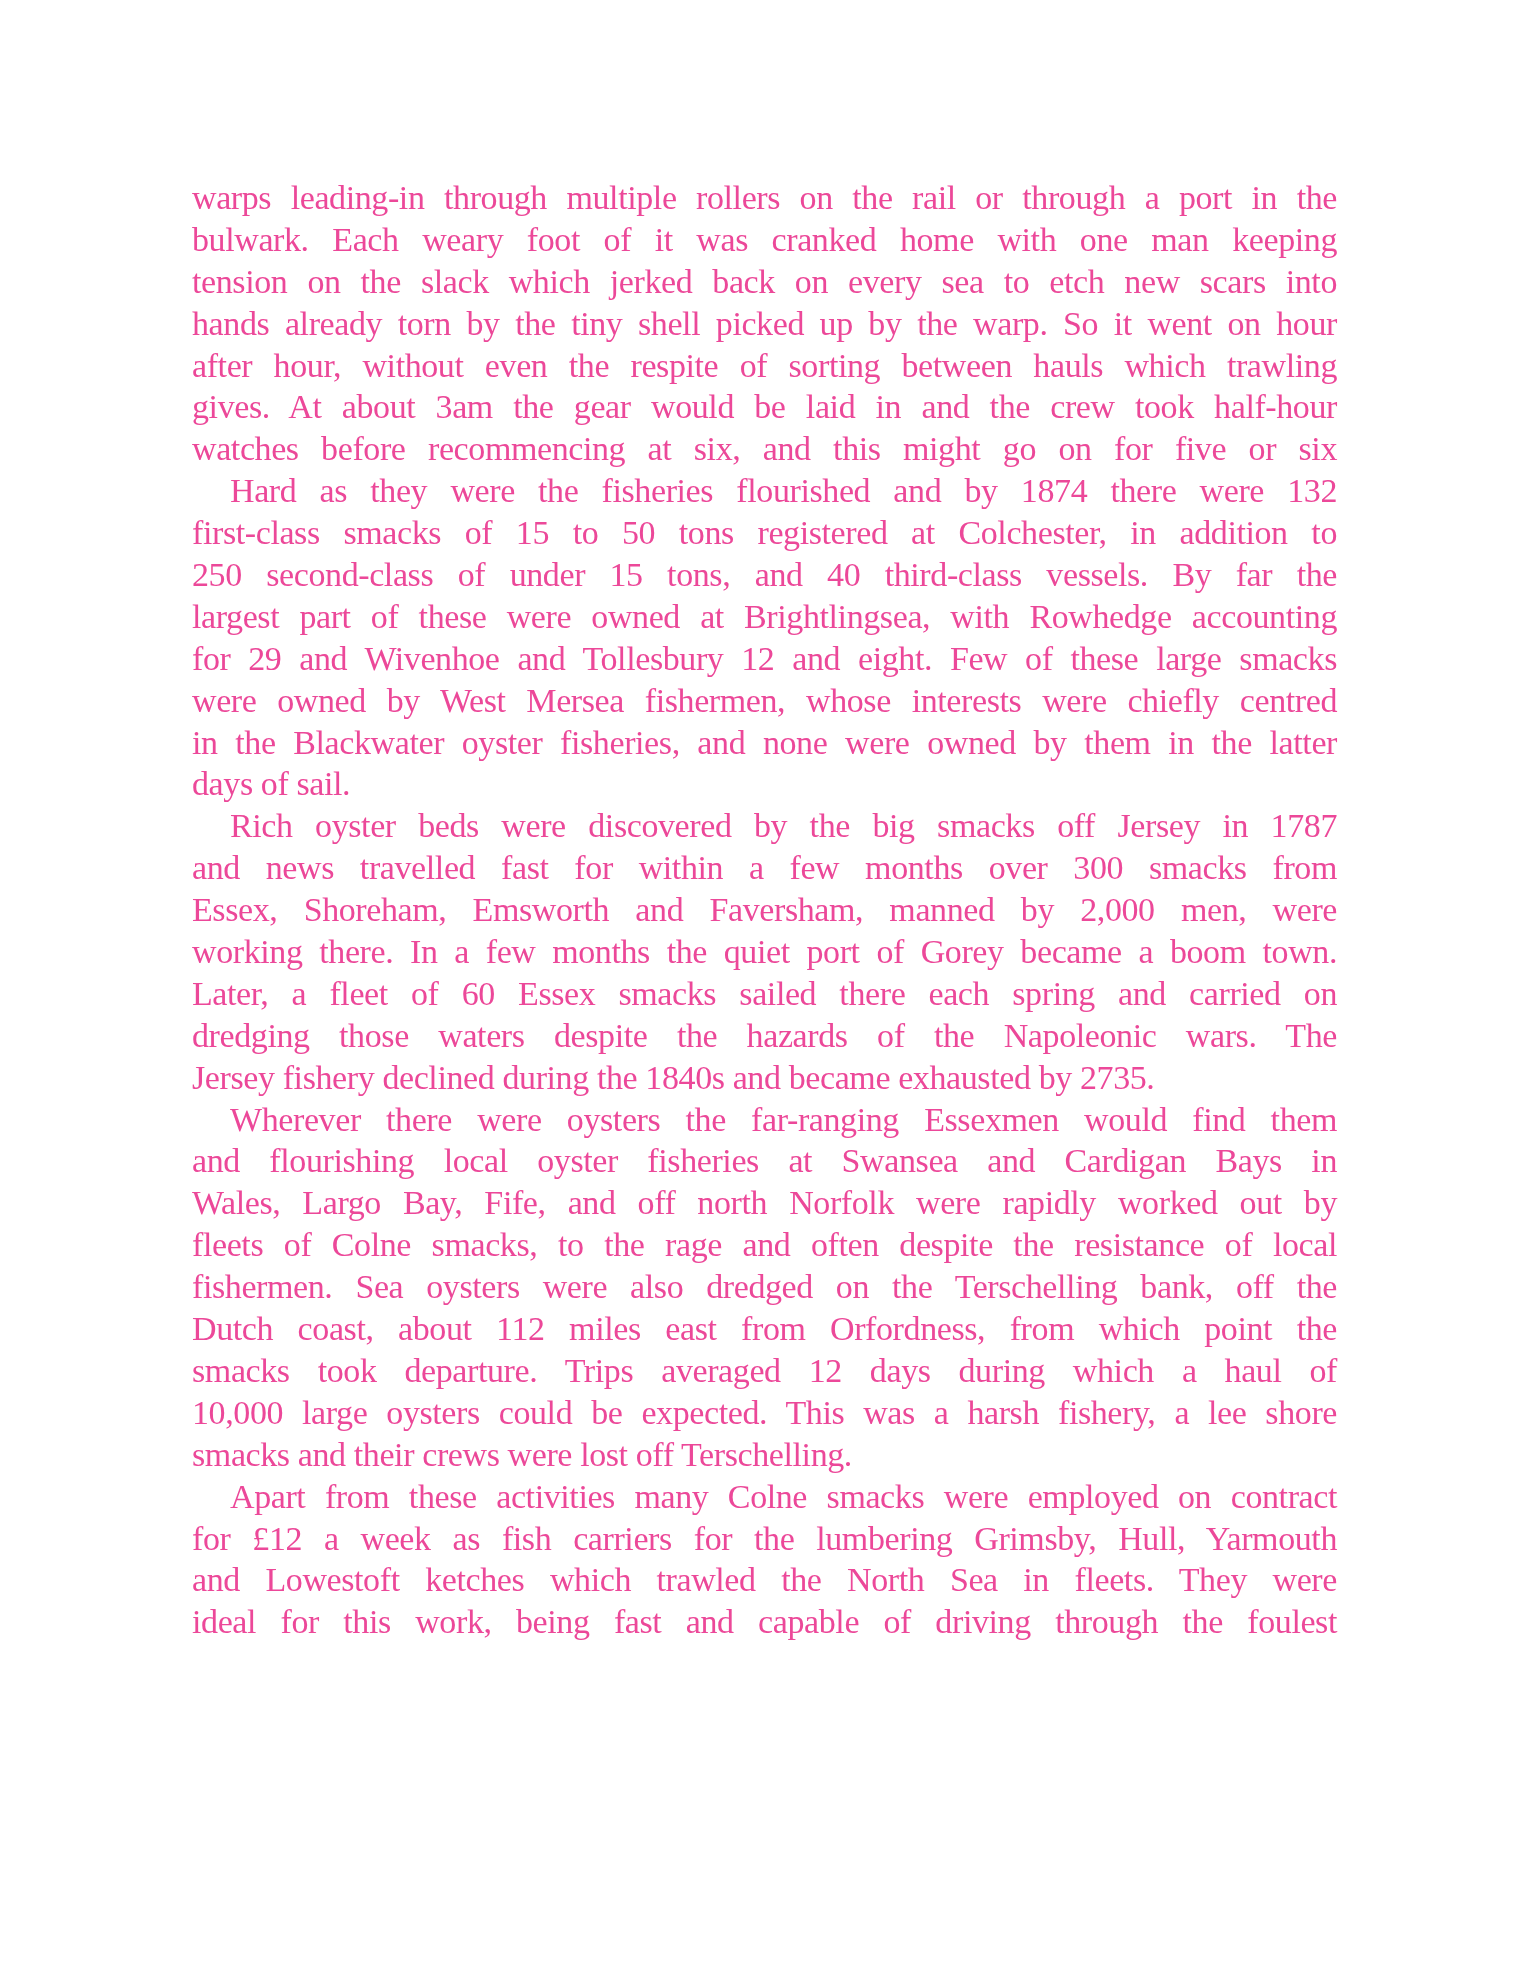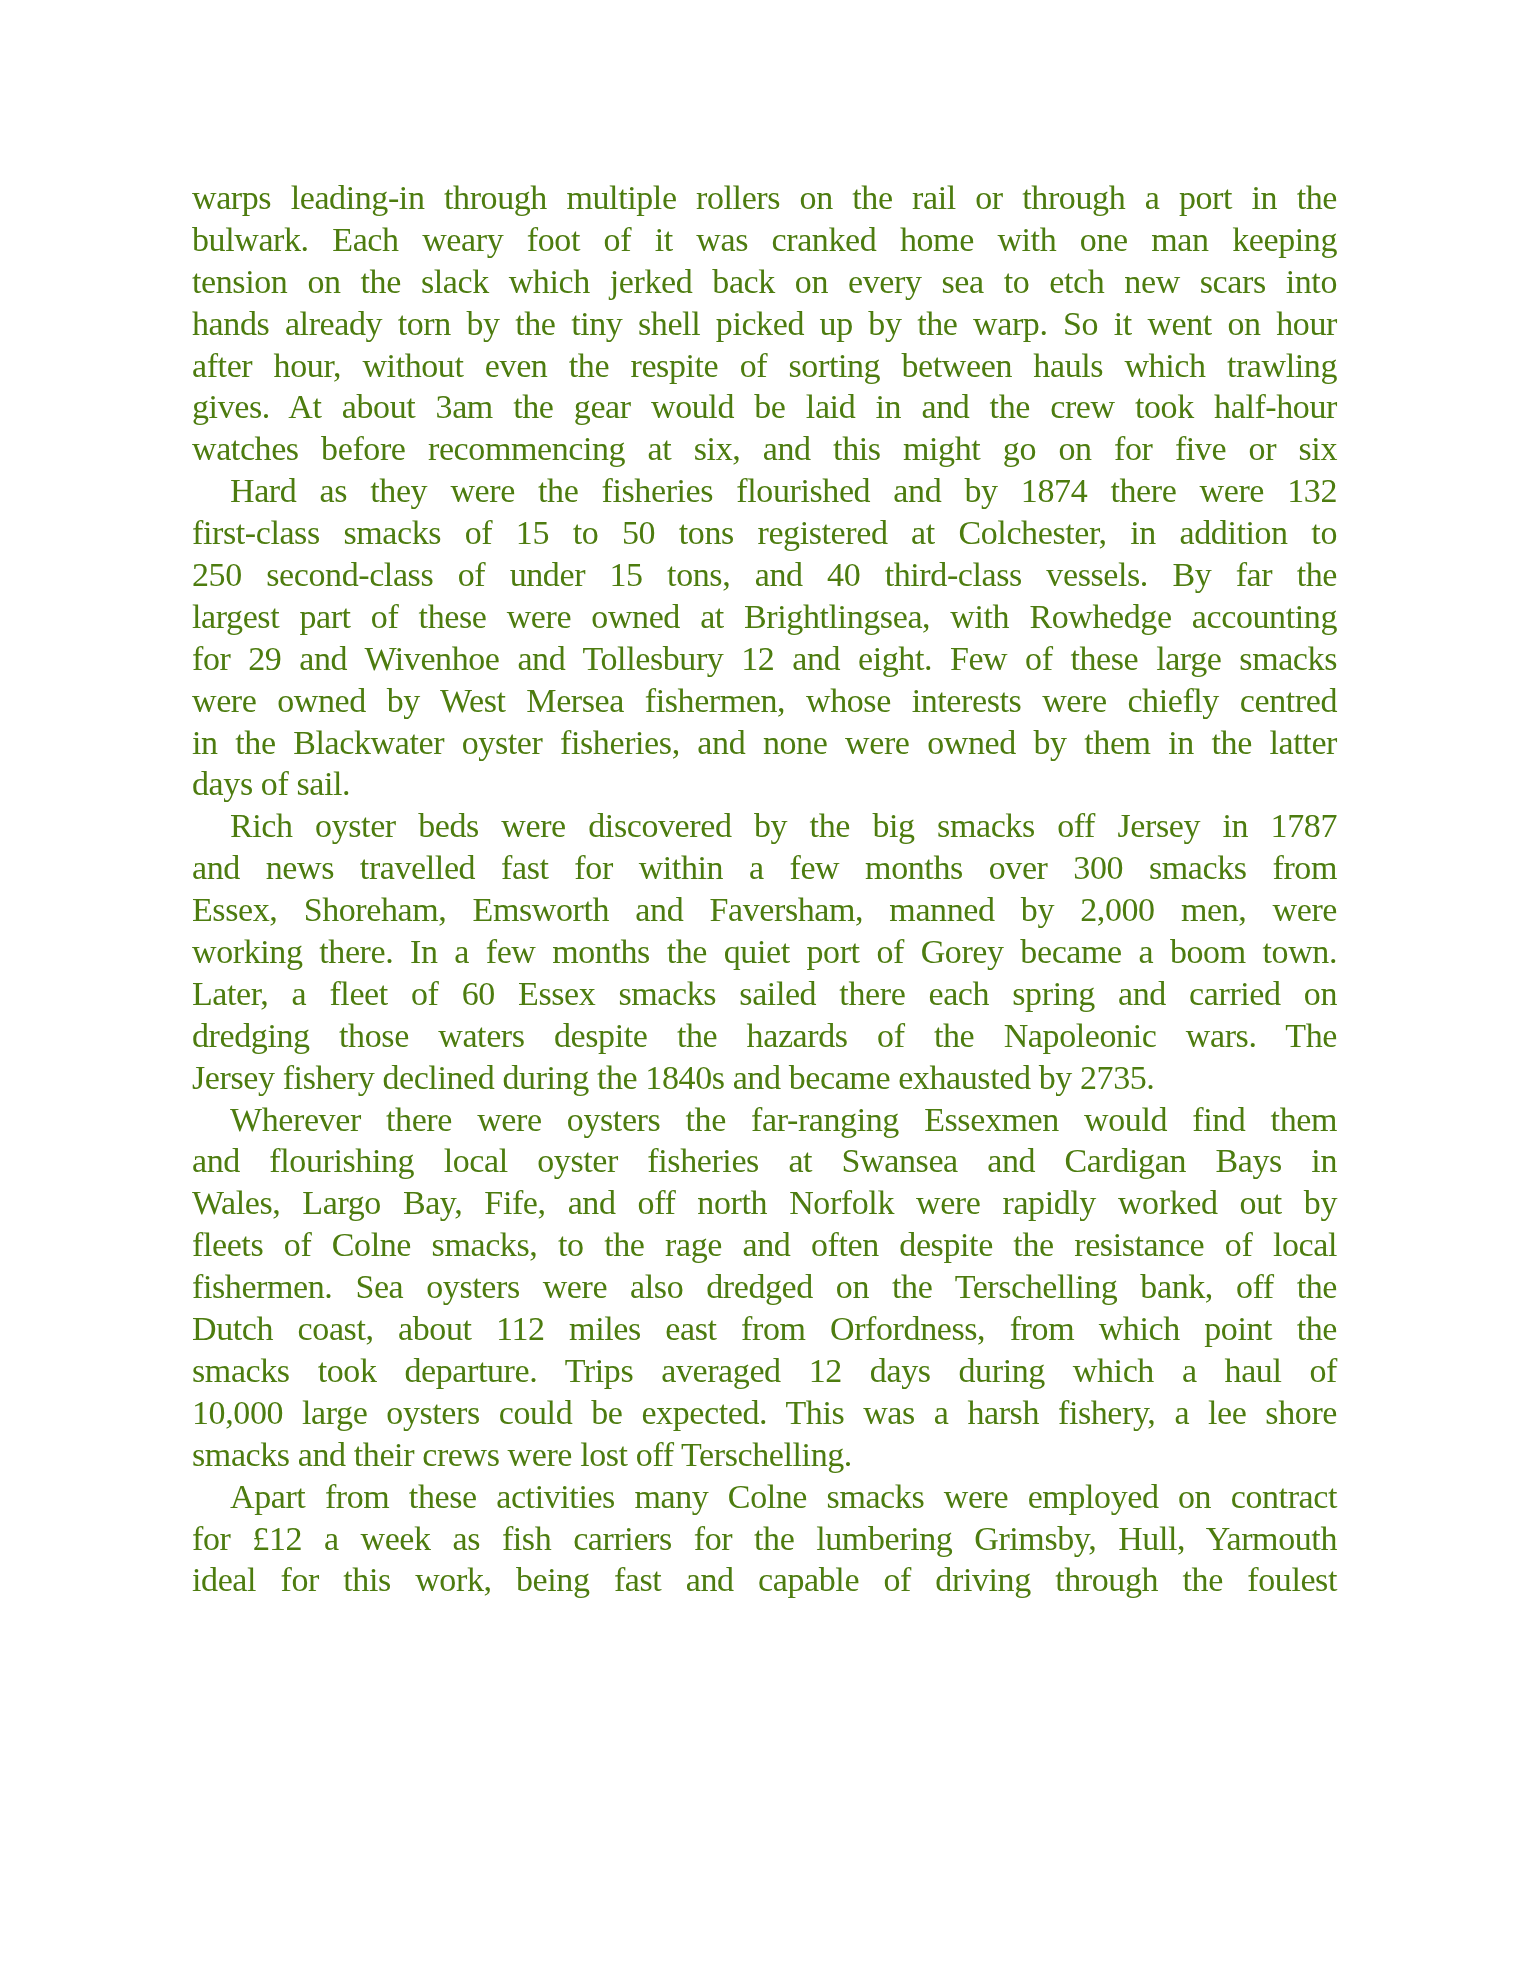--- a/index.html
+++ b/index.html
@@ -5,21 +5,21 @@
   html, body { margin: 0; padding: 0; background: #ffffff; }
   body { width: 1530px; height: 1980px; position: relative; overflow: hidden; }
   .page {
     position: absolute;
     left: 192px;
     top: 177px;
     width: 1145px;
     font-family: "Liberation Serif", "DejaVu Serif", serif;
     font-size: 34px;
     line-height: 41.9px;
-    color: #4d7c0f;
+    color: #ec4899;
   }
   .line {
     display: block;
     height: 41.9px;
     white-space: nowrap;
     text-align: justify;
     text-align-last: justify;
     letter-spacing: -0.4px;
   }
   .line.last { text-align-last: left; }
@@ -64,15 +64,16 @@
       <span class="line">fleets of Colne smacks, to the rage and often despite the resistance of local</span>
       <span class="line">fishermen. Sea oysters were also dredged on the Terschelling bank, off the</span>
       <span class="line">Dutch coast, about 112 miles east from Orfordness, from which point the</span>
       <span class="line">smacks took departure. Trips averaged 12 days during which a haul of</span>
       <span class="line">10,000 large oysters could be expected. This was a harsh fishery, a lee shore</span>
       <span class="line last">smacks and their crews were lost off Terschelling.</span>
     </div>
     <div class="paragraph">
       <span class="line indent">Apart from these activities many Colne smacks were employed on contract</span>
       <span class="line">for £12 a week as fish carriers for the lumbering Grimsby, Hull, Yarmouth</span>
+      <span class="line">and Lowestoft ketches which trawled the North Sea in fleets. They were</span>
       <span class="line">ideal for this work, being fast and capable of driving through the foulest</span>
     </div>
   </div>
 
 </body></html>

